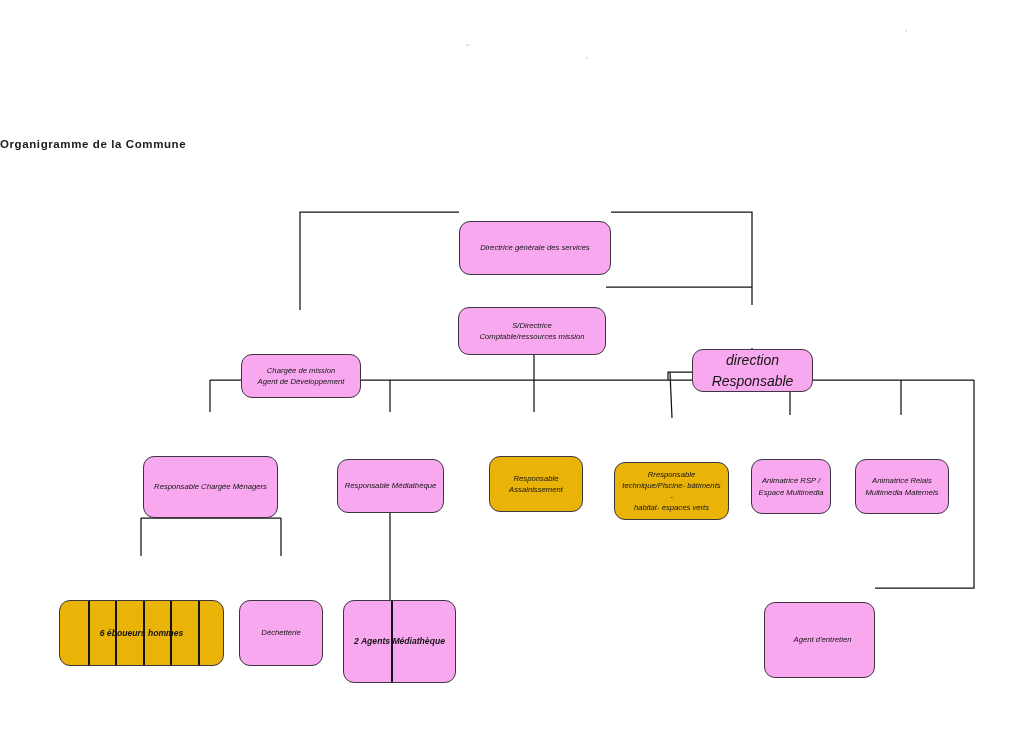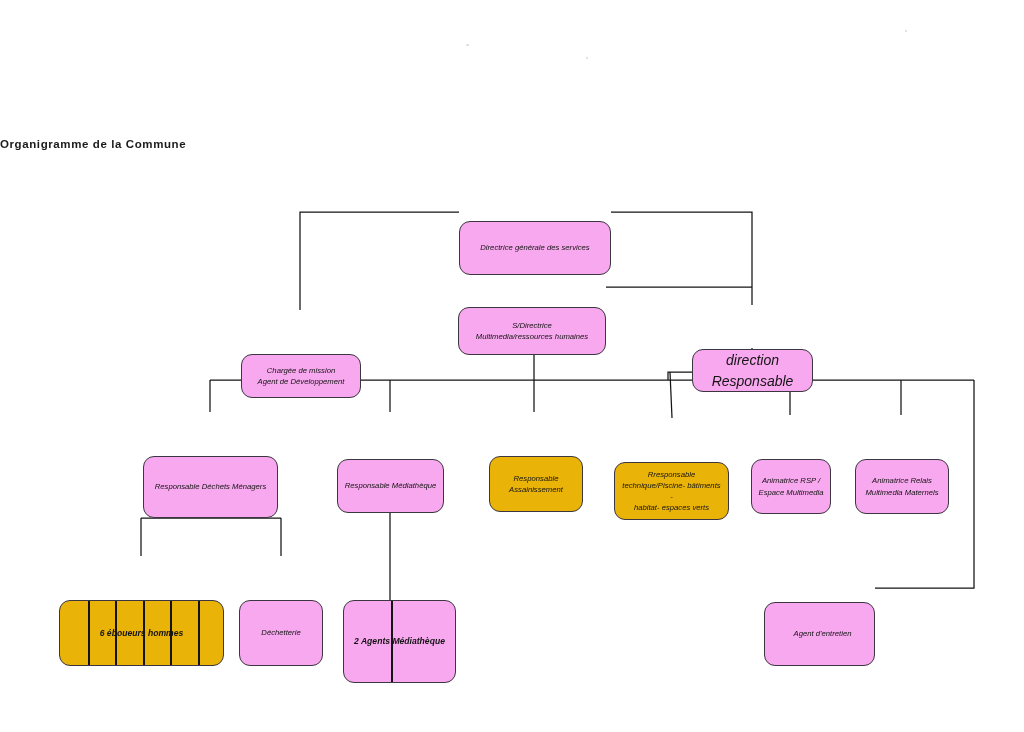--- a/index.html
+++ b/index.html
@@ -112,35 +112,35 @@
 
     </g>
   </svg>
 
   <div class="node pink" style="left:459px; top:177px; width:152px; height:54px;">
     <span class="label">Directrice générale des services</span>
   </div>
 
   <div class="node pink" style="left:458px; top:263px; width:148px; height:48px;">
     <span class="label">S/Directrice
-Multimedia/ressources humaines</span>
+Comptable/ressources mission</span>
   </div>
 
   <div class="node pink" style="left:241px; top:310px; width:120px; height:44px;">
     <span class="label">Chargée de mission
 Agent de Développement</span>
   </div>
 
   <div class="node pink big" style="left:692px; top:305px; width:121px; height:43px;">
     <span class="label">Assistante de direction
 Responsable Habitat</span>
   </div>
 
   <div class="node pink" style="left:143px; top:412px; width:135px; height:62px;">
-    <span class="label">Responsable Déchets Ménagers</span>
+    <span class="label">Responsable Chargée Ménagers</span>
   </div>
 
   <div class="node pink" style="left:337px; top:415px; width:107px; height:54px;">
     <span class="label">Responsable Médiathèque</span>
   </div>
 
   <div class="node blue" style="left:489px; top:412px; width:94px; height:56px;">
     <span class="label">Responsable
 Assainissement</span>
   </div>
@@ -176,21 +176,21 @@
     <span class="label">Déchetterie</span>
   </div>
 
   <div class="node pink bold" style="left:343px; top:556px; width:113px; height:83px;">
     <span class="label">2 Agents Médiathèque</span>
     <span class="cellgrid">
       <span class="divider" style="left:47px"></span>
     </span>
   </div>
 
-  <div class="node pink" style="left:764px; top:558px; width:111px; height:64px;padding-left:12px;">
+  <div class="node pink" style="left:764px; top:558px; width:111px; height:76px;padding-left:12px;">
     <span class="label">Agent d'entretien</span>
   </div>
 
   <span class="speck" style="left:466px; top:44px; width:3px; height:2px;"></span>
   <span class="speck" style="left:586px; top:57px; width:2px; height:2px;"></span>
   <span class="speck" style="left:905px; top:30px; width:2px; height:2px;"></span>
 
 </div>
 
 </body></html>

